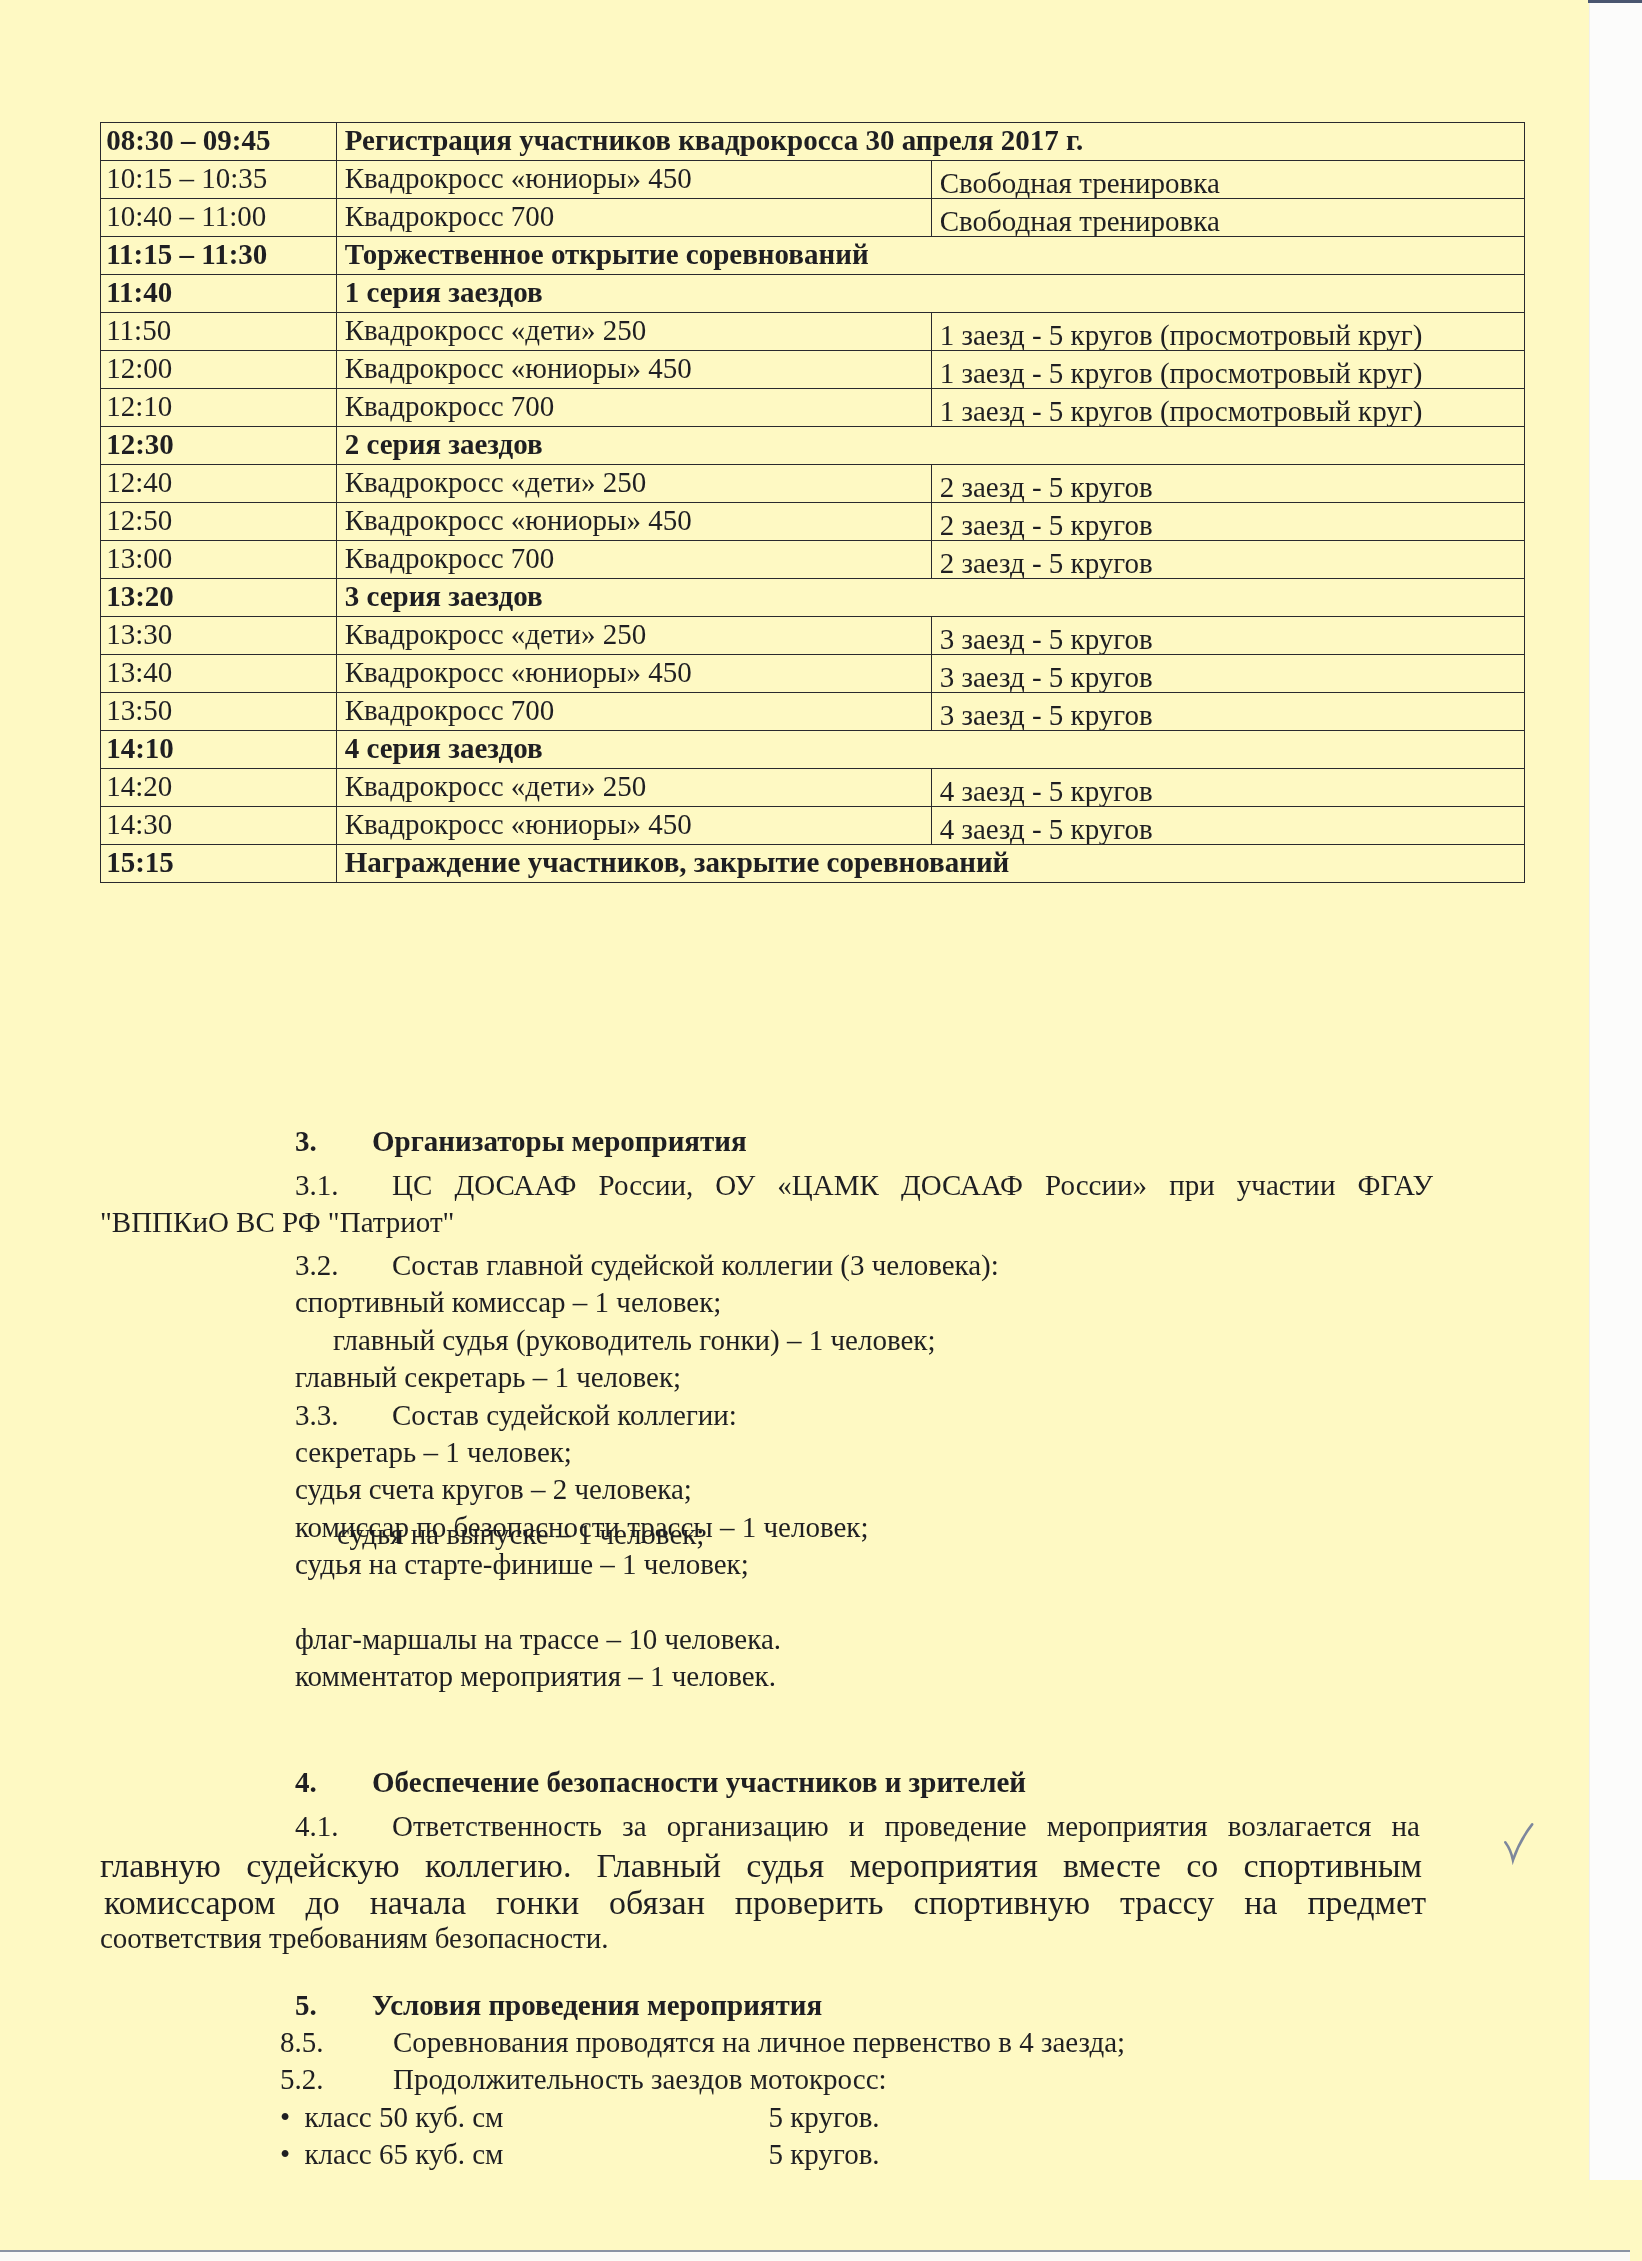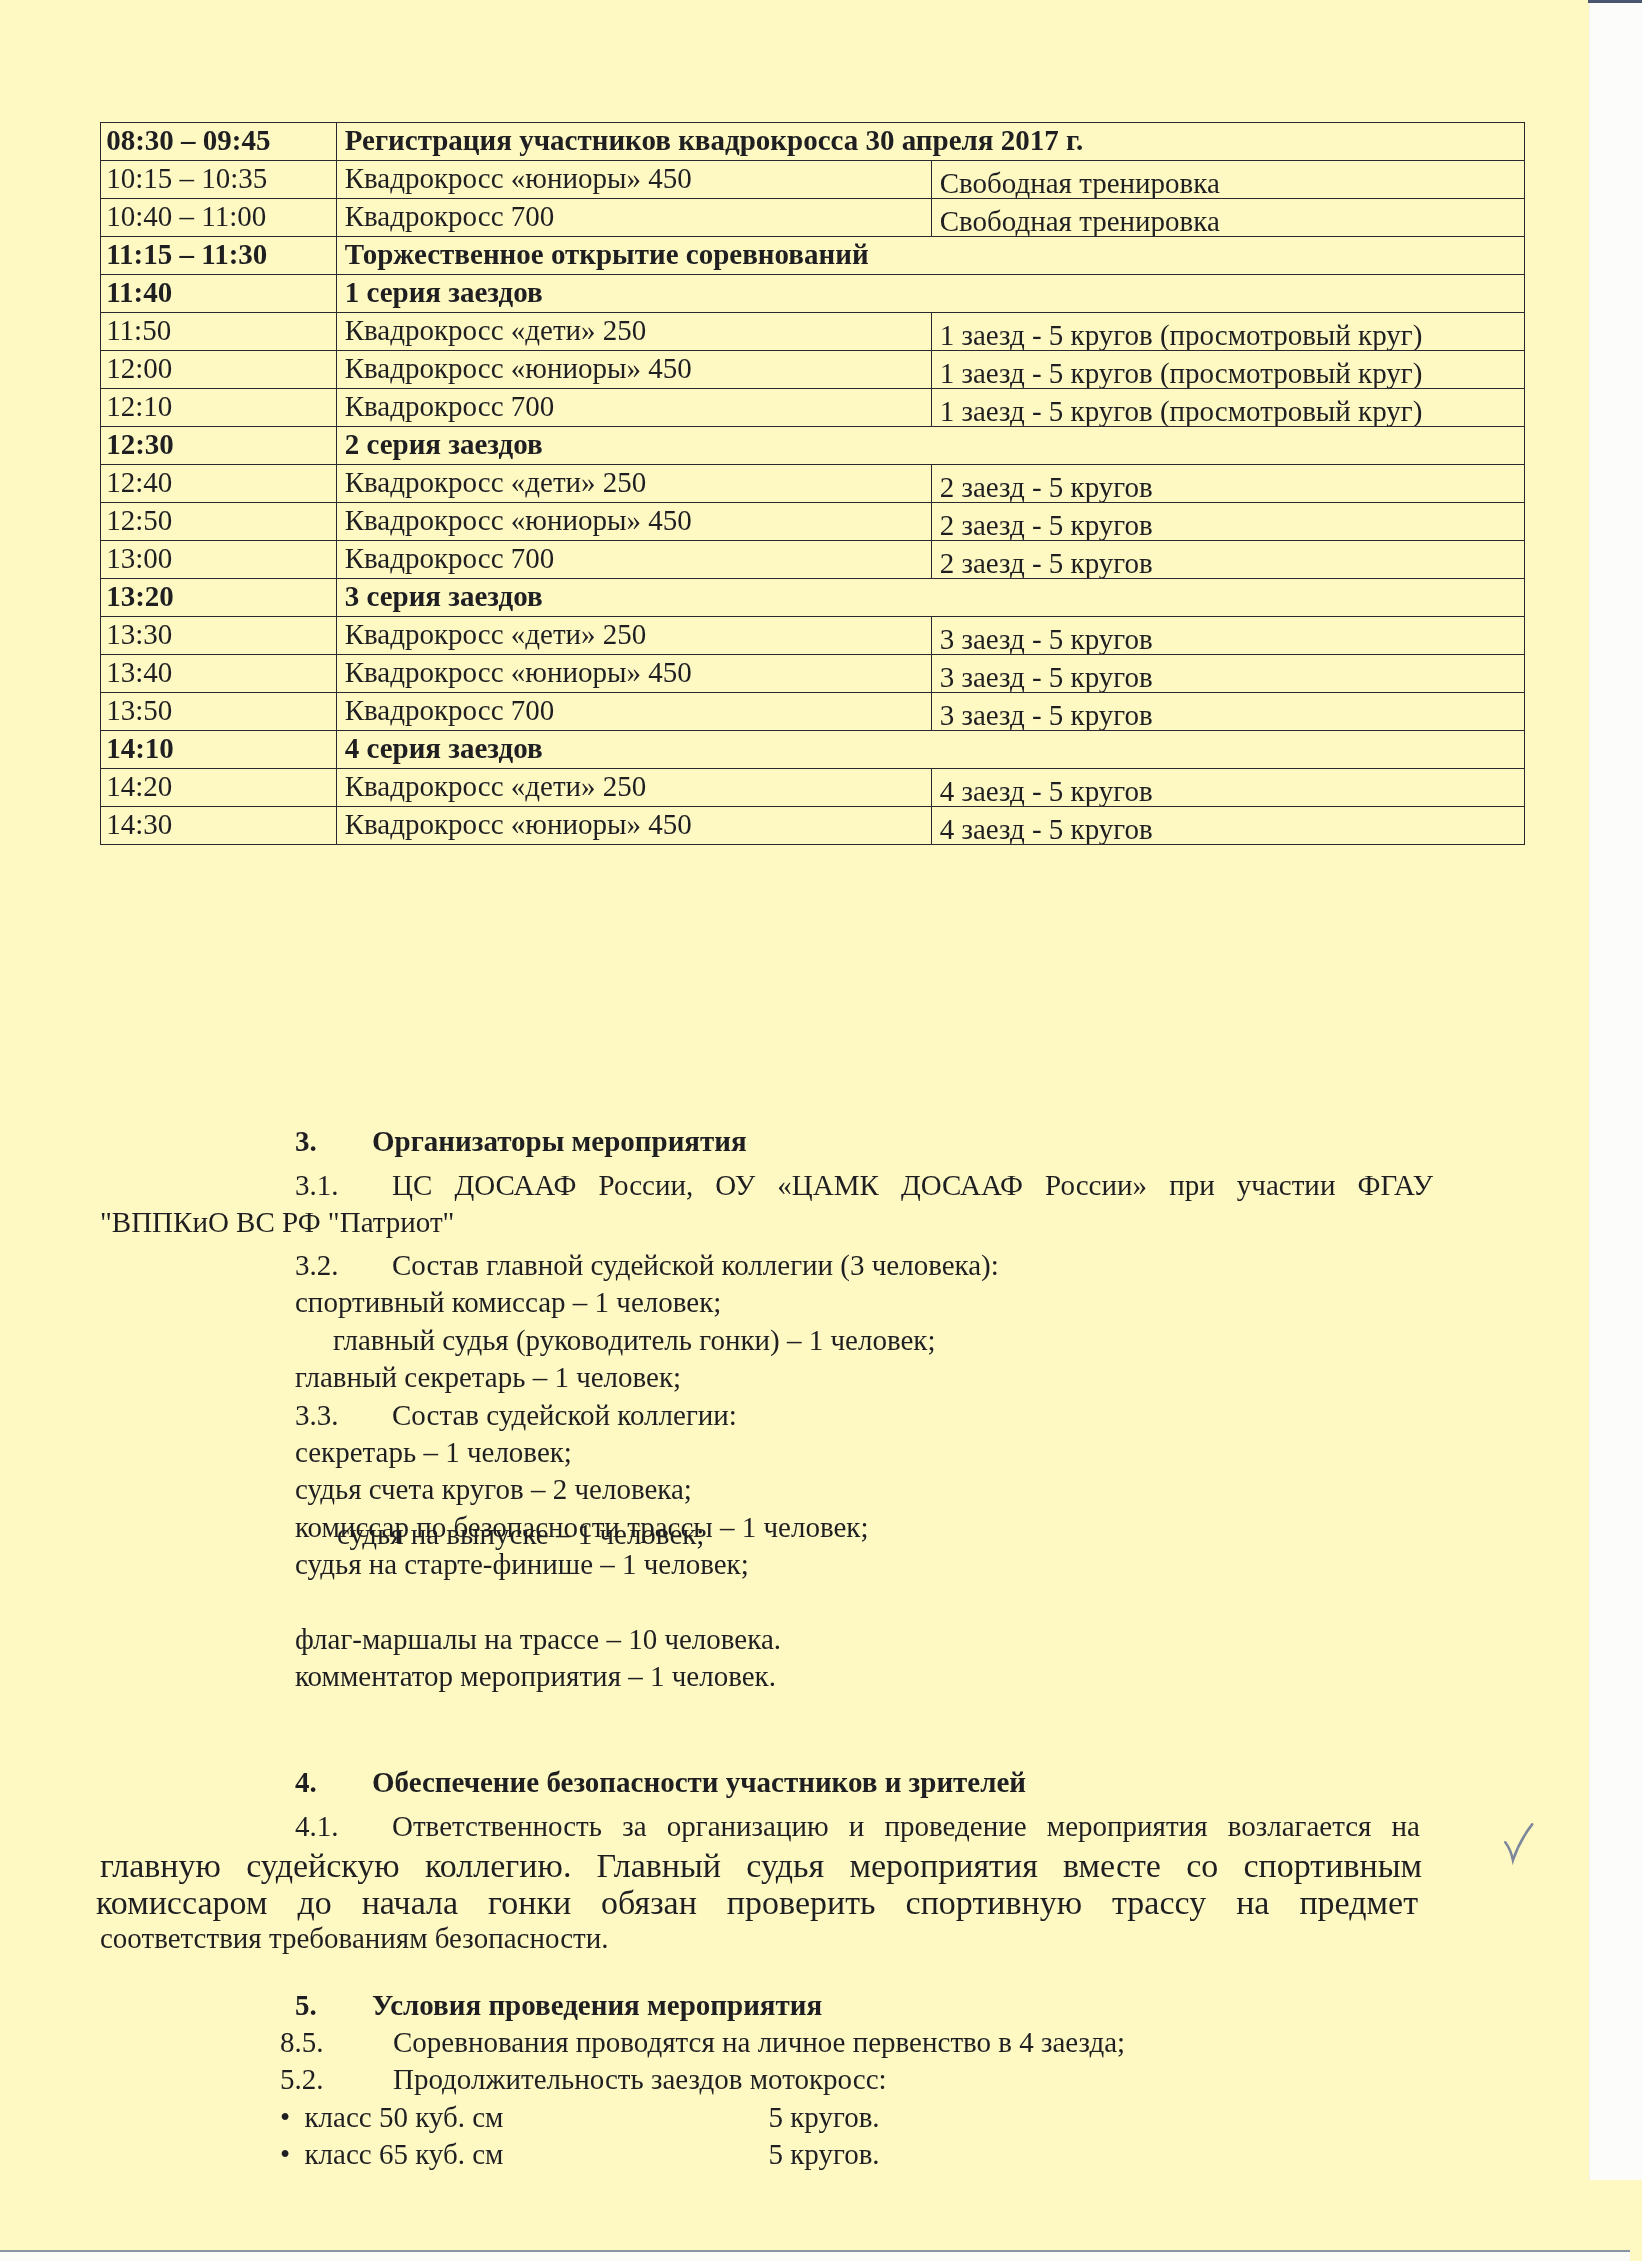--- a/index.html
+++ b/index.html
@@ -198,20 +198,24 @@
         <tr>
           <td class="time"><span>14:20</span></td>
           <td><span>Квадрокросс «дети» 250</span></td>
           <td class="note"><span>4 заезд - 5 кругов</span></td>
         </tr>
         <tr>
           <td class="time"><span>14:30</span></td>
           <td><span>Квадрокросс «юниоры» 450</span></td>
           <td class="note"><span>4 заезд - 5 кругов</span></td>
         </tr>
+        <tr class="bold">
+          <td class="time"><span>15:15</span></td>
+          <td colspan="2"><span>Награждение участников, закрытие соревнований</span></td>
+        </tr>
       </tbody>
   </table>
 
   <div class="text bold" style="left:295px; top:1127px;">
     <span class="num" style="width:77px;">3.</span><span>Организаторы мероприятия</span>
   </div>
 
   <div class="text" style="left:295px; top:1171px;">
     <span class="num" style="width:97px;">3.1.</span><span style="display:inline-block; width:1041px; text-align:justify; text-align-last:justify;">ЦС ДОСААФ России,  ОУ «ЦАМК ДОСААФ России» при участии ФГАУ</span>
   </div>
@@ -235,21 +239,21 @@
   <div class="text" style="left:295px; top:1625px;">флаг-маршалы на трассе – 10 человека.</div>
   <div class="text" style="left:295px; top:1662px;">комментатор мероприятия – 1 человек.</div>
 
   <div class="text bold" style="left:295px; top:1768px;">
     <span class="num" style="width:77px;">4.</span><span>Обеспечение безопасности участников и зрителей</span>
   </div>
   <div class="text" style="left:295px; top:1812px;">
     <span class="num" style="width:97px;">4.1.</span><span style="display:inline-block; width:1028px; text-align:justify; text-align-last:justify;">Ответственность за организацию и проведение мероприятия возлагается на</span>
   </div>
   <div class="justify" style="left:100px; top:1849px; width:1322px;">главную судейскую коллегию. Главный судья мероприятия вместе со спортивным</div>
-  <div class="justify" style="left:96px; top:1886px; width:1322px;">комиссаром до начала гонки обязан проверить спортивную трассу на предмет</div>
+  <div class="justify" style="left:104px; top:1886px; width:1322px;">комиссаром до начала гонки обязан проверить спортивную трассу на предмет</div>
   <div class="text" style="left:100px; top:1924px;">соответствия требованиям безопасности.</div>
 
   <svg class="checkmark" viewBox="0 0 50 70">
     <path d="M2 30 C8 38, 12 48, 14 58 C20 40, 30 20, 44 2" fill="none" stroke="#7d879c" stroke-width="4" stroke-linecap="round"></path>
   </svg>
 
   <div class="text bold" style="left:295px; top:1991px;">
     <span class="num" style="width:77px;">5.</span><span>Условия проведения мероприятия</span>
   </div>
   <div class="text" style="left:280px; top:2028px;">

